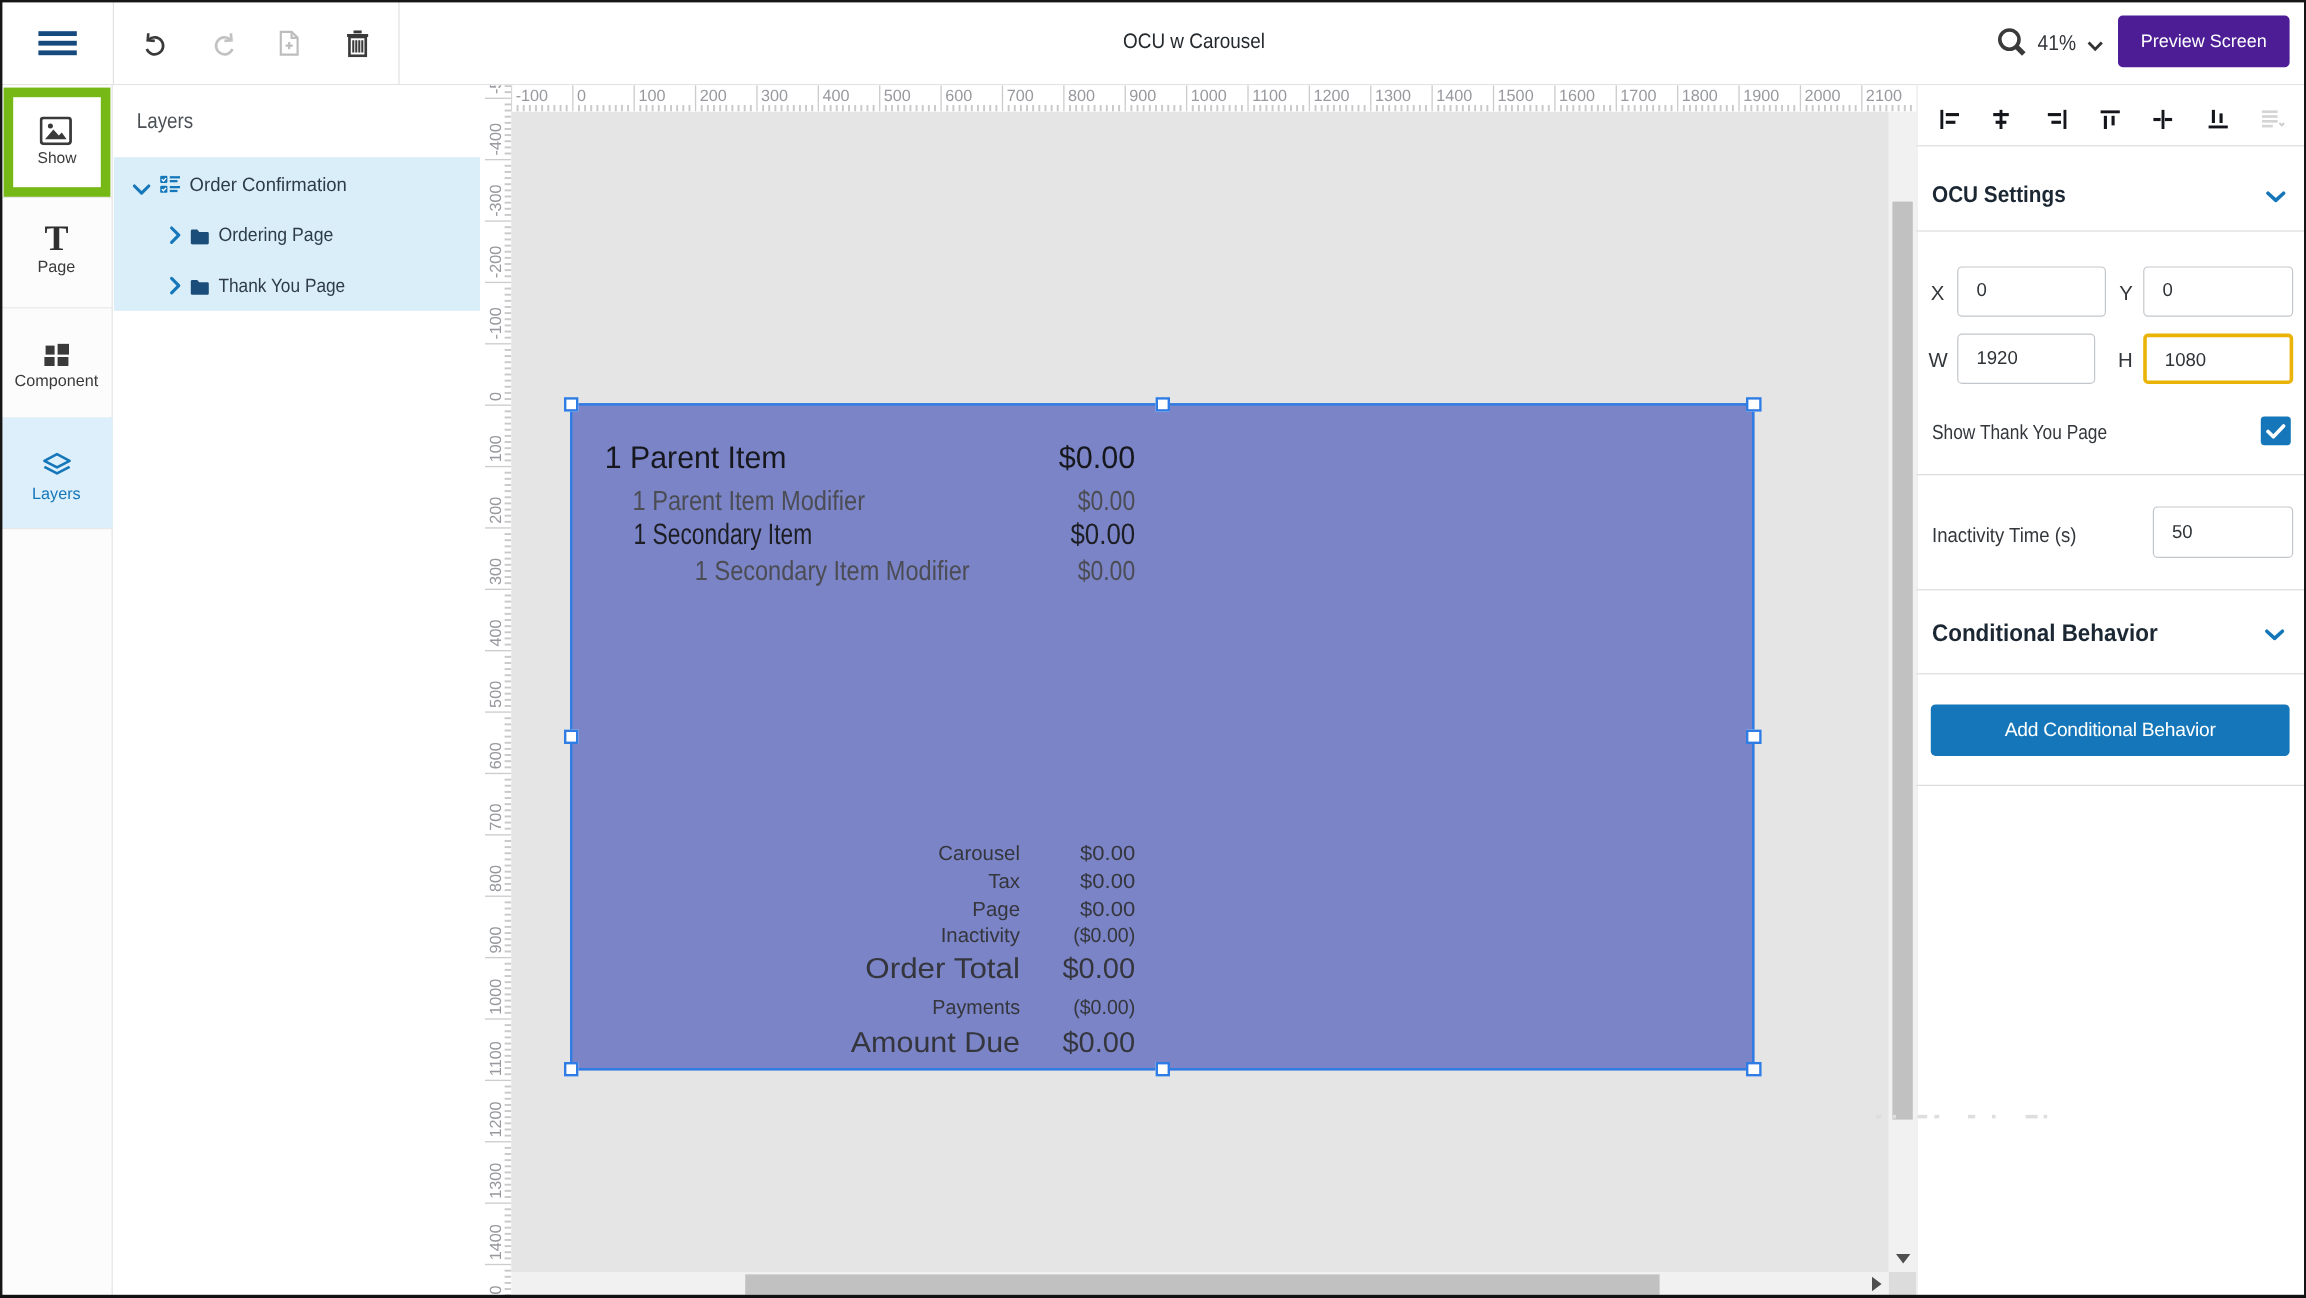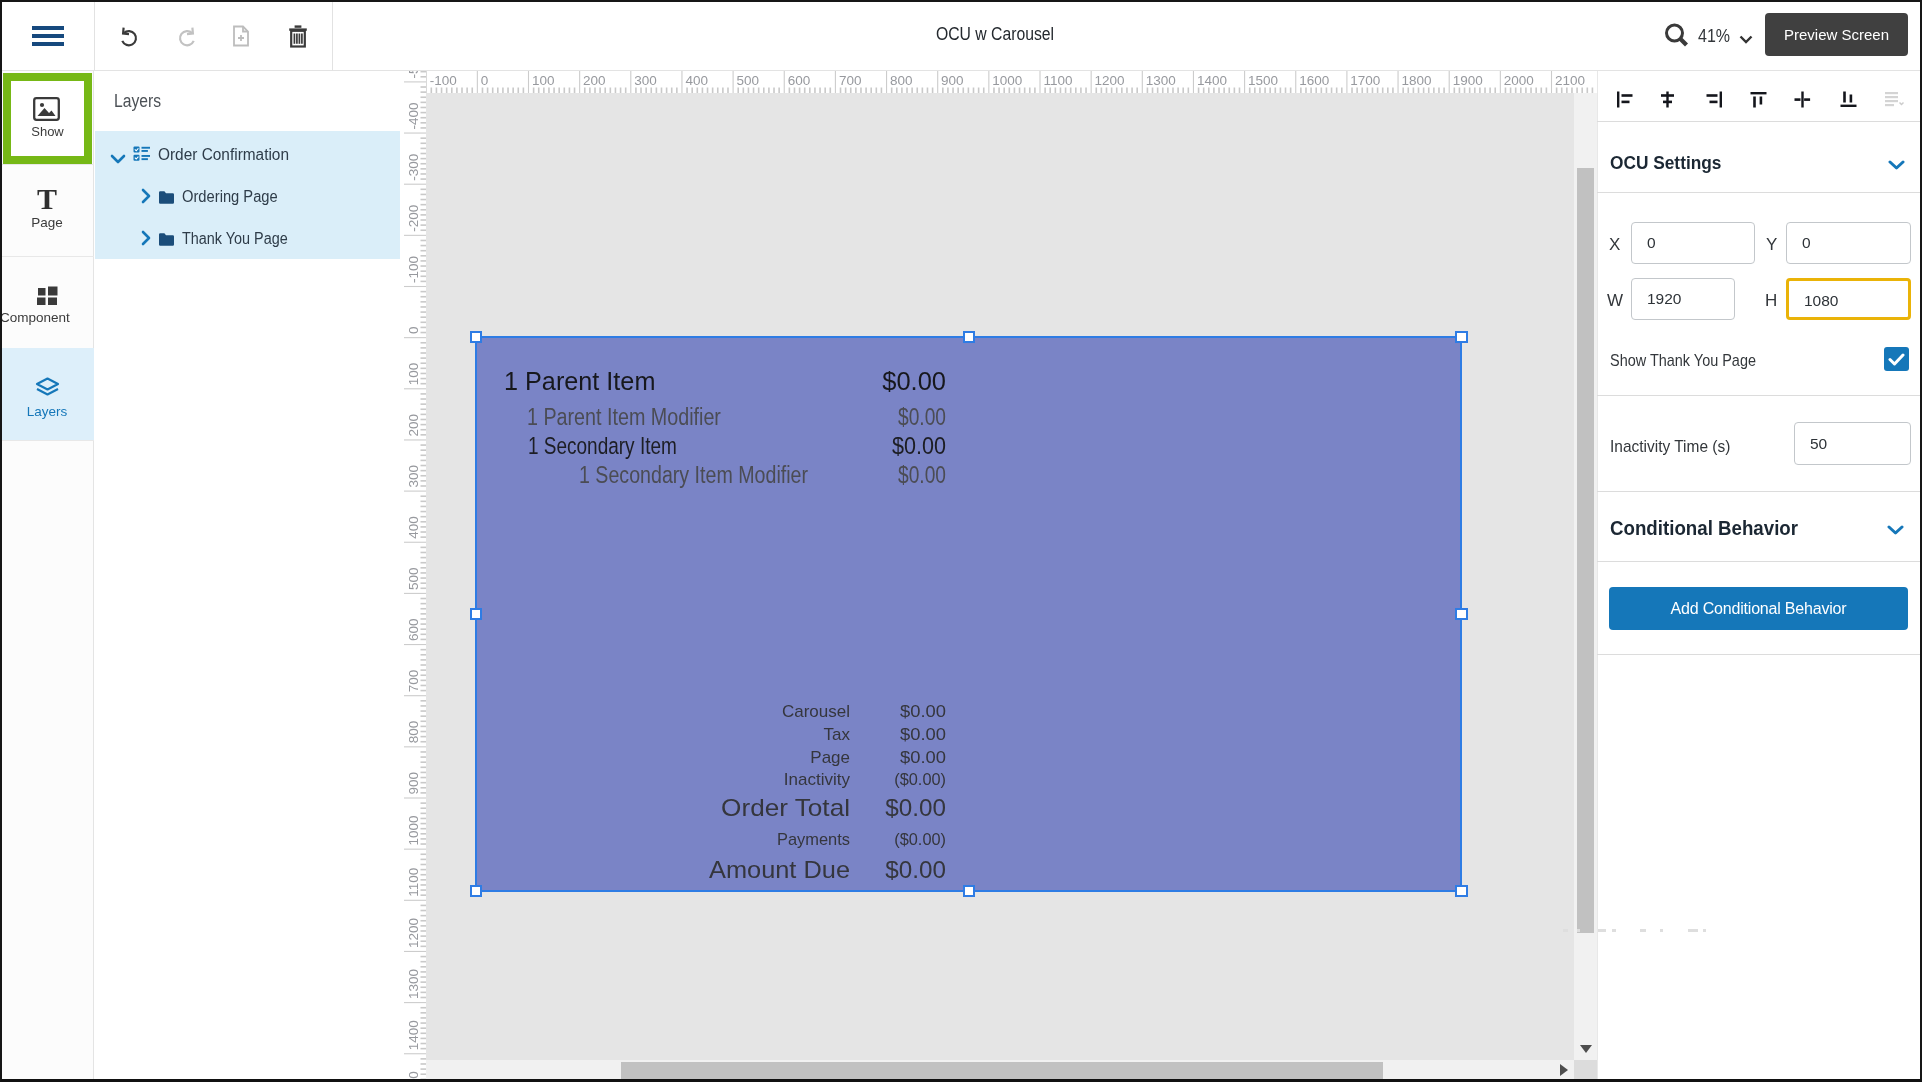--- a/index.html
+++ b/index.html
@@ -41,21 +41,21 @@
     </svg></div>
 <div class="abs" style="left:895px;top:24px;width:200px;text-align:center;font-size:17.5px;color:#24292e;transform:scaleX(0.9)">OCU w Carousel</div>
 <div class="abs" style="left:1663px;top:22px"><svg width="27" height="27" viewBox="0 0 27 27" style="">
       <circle cx="11.5" cy="11" r="8" fill="none" stroke="#3a3a3a" stroke-width="3"></circle>
       <line x1="17" y1="16.5" x2="23.5" y2="23" stroke="#3a3a3a" stroke-width="4.2"></line>
     </svg></div>
 <div class="abs" style="left:1698px;top:26px;font-size:18px;color:#33373b;transform:scaleX(0.89);transform-origin:0 50%">41%</div>
 <div class="abs" style="left:1739px;top:30px"><svg width="14" height="9" viewBox="0 0 14 9" style="">
       <path d="M1.5 1.5 L7 7 L12.5 1.5" fill="none" stroke="#333" stroke-width="2.4"></path>
     </svg></div>
-<div class="abs ctr" style="left:1765px;top:13px;width:143px;height:43px;background:#404040;border-radius:4px;color:#fff;font-size:15px">Preview Screen</div>
+<div class="abs ctr" style="left:1765px;top:13px;width:143px;height:43px;background:#4c1d95;border-radius:4px;color:#fff;font-size:15px">Preview Screen</div>
 <div class="abs" style="left:0;top:71px;width:94px;height:1011px;background:#fcfcfc;border-right:1px solid #e4e4e4"></div>
 <div class="hline" style="left:0;top:164px;width:94px;background:#e8e8e8"></div>
 <div class="hline" style="left:0;top:256px;width:94px;background:#e8e8e8"></div>
 <div class="hline" style="left:0;top:348px;width:94px;background:#e8e8e8"></div>
 <div class="hline" style="left:0;top:440px;width:94px;background:#e8e8e8"></div>
 <div class="abs" style="left:3px;top:73px;width:89px;height:91px;background:#76b816"></div>
 <div class="abs" style="left:11px;top:81px;width:73px;height:75px;background:#fff"></div>
 <div class="abs" style="left:33px;top:97px"><svg width="27" height="24" viewBox="0 0 27 24" style="">
       <rect x="1.2" y="1.2" width="24.6" height="21.6" rx="2.2" fill="none" stroke="#3a3a3a" stroke-width="2.3"></rect>
       <circle cx="9" cy="8" r="2.1" fill="#3a3a3a"></circle>
@@ -63,21 +63,21 @@
     </svg></div>
 <div class="abs" style="left:11px;top:124px;width:73px;text-align:center;font-size:13px;color:#3b3b3b">Show</div>
 <div class="abs" style="left:0;top:186px;width:94px;text-align:center;font-family:'Liberation Serif',serif;font-size:30px;font-weight:600;color:#2f2f2f;line-height:26px">T</div>
 <div class="abs" style="left:0;top:215px;width:94px;text-align:center;font-size:13.5px;color:#3b3b3b">Page</div>
 <div class="abs" style="left:36px;top:286px"><svg width="23" height="19" viewBox="0 0 23 19" style="">
       <rect x="2" y="2" width="7.5" height="7.5" fill="#3a3a3a"></rect>
       <rect x="12" y="0.5" width="9.5" height="9" fill="#3a3a3a"></rect>
       <rect x="1" y="11.5" width="8.5" height="7.5" fill="#3a3a3a"></rect>
       <rect x="12" y="11.5" width="9" height="7.5" fill="#3a3a3a"></rect>
     </svg></div>
-<div class="abs" style="left:0;top:310px;width:94px;font-size:13.5px;color:#3b3b3b">Component</div>
+<div class="abs" style="left:0;top:310px;width:94px;text-align:center;font-size:13.5px;color:#3b3b3b">Component</div>
 <div class="abs" style="left:0;top:348px;width:94px;height:92px;background:#ddeffa"></div>
 <div class="abs" style="left:35px;top:377px"><svg width="25" height="22" viewBox="0 0 25 22" style="">
       <path d="M12.5 1.5 L23 7 L12.5 12.5 L2 7 Z" fill="none" stroke="#1577b9" stroke-width="2.2" stroke-linejoin="round"></path>
       <path d="M2 12 L12.5 17.5 L23 12" fill="none" stroke="#1577b9" stroke-width="2.2" stroke-linejoin="round"></path>
     </svg></div>
 <div class="abs" style="left:0;top:404px;width:94px;text-align:center;font-size:13.5px;color:#1577b9">Layers</div>
 <div class="abs" style="left:95px;top:71px;width:309px;height:1011px;background:#fff"></div>
 <div class="abs" style="left:114px;top:91px;font-size:18px;color:#4c5156;transform:scaleX(0.87);transform-origin:0 50%">Layers</div>
 <div class="abs" style="left:95px;top:131px;width:305px;height:128px;background:#daeef9"></div>
 <div class="abs" style="left:110px;top:150px"><svg width="16" height="10" viewBox="0 0 16 10" style="">
@@ -672,21 +672,21 @@
 <div class="hline" style="left:1597px;top:654px;width:323px"></div>
 <div class="abs" style="left:1610px;top:152px;font-size:19px;font-weight:700;color:#1b2733;transform:scaleX(0.91);transform-origin:0 50%">OCU Settings</div>
 <div class="abs" style="left:1888px;top:156px"><svg width="17" height="10" viewBox="0 0 17 10" style="">
       <path d="M2 2 L8.5 8 L15 2" fill="none" stroke="#1577b9" stroke-width="3" stroke-linecap="round" stroke-linejoin="round"></path>
     </svg></div>
 <div class="abs" style="left:1609px;top:235px;font-size:17px;color:#33373b">X</div>
 <div class="abs" style="left:1631px;top:222px;width:124px;height:42px;background:#fff;border:1px solid #c3c7cb;border-radius:4px;font-size:15.5px;color:#2e3338;line-height:40px;padding-left:15px">0</div>
 <div class="abs" style="left:1766px;top:235px;font-size:17px;color:#33373b">Y</div>
 <div class="abs" style="left:1786px;top:222px;width:125px;height:42px;background:#fff;border:1px solid #c3c7cb;border-radius:4px;font-size:15.5px;color:#2e3338;line-height:40px;padding-left:15px">0</div>
 <div class="abs" style="left:1607px;top:291px;font-size:17px;color:#33373b">W</div>
-<div class="abs" style="left:1631px;top:278px;width:104px;height:42px;background:#fff;border:1px solid #c3c7cb;border-radius:4px;font-size:15.5px;color:#2e3338;line-height:40px;padding-left:15px">1920</div>
+<div class="abs" style="left:1631px;top:278px;width:115px;height:42px;background:#fff;border:1px solid #c3c7cb;border-radius:4px;font-size:15.5px;color:#2e3338;line-height:40px;padding-left:15px">1920</div>
 <div class="abs" style="left:1765px;top:291px;font-size:17px;color:#33373b">H</div>
 <div class="abs" style="left:1786px;top:278px;width:125px;height:42px;background:#fff;border:3px solid #eab308;border-radius:4px;font-size:15.5px;color:#2e3338;line-height:40px;padding-left:15px">1080</div>
 <div class="abs" style="left:1610px;top:351px;font-size:17px;color:#33373b;transform:scaleX(0.85);transform-origin:0 50%">Show Thank You Page</div>
 <div class="abs ctr" style="left:1884px;top:347px;width:25px;height:24px;background:#1577b9;border-radius:3px">
     <svg width="17" height="13" viewBox="0 0 17 13" style="">
       <path d="M2 6.5 L6.5 11 L15 2" fill="none" stroke="#ffffff" stroke-width="3" stroke-linecap="round" stroke-linejoin="round"></path>
     </svg>
   </div>
 <div class="abs" style="left:1610px;top:437px;font-size:17px;color:#33373b;transform:scaleX(0.91);transform-origin:0 50%">Inactivity Time (s)</div>
 <div class="abs" style="left:1794px;top:422px;width:117px;height:43px;background:#fff;border:1px solid #c3c7cb;border-radius:4px;font-size:15.5px;color:#2e3338;line-height:41px;padding-left:15px">50</div>

